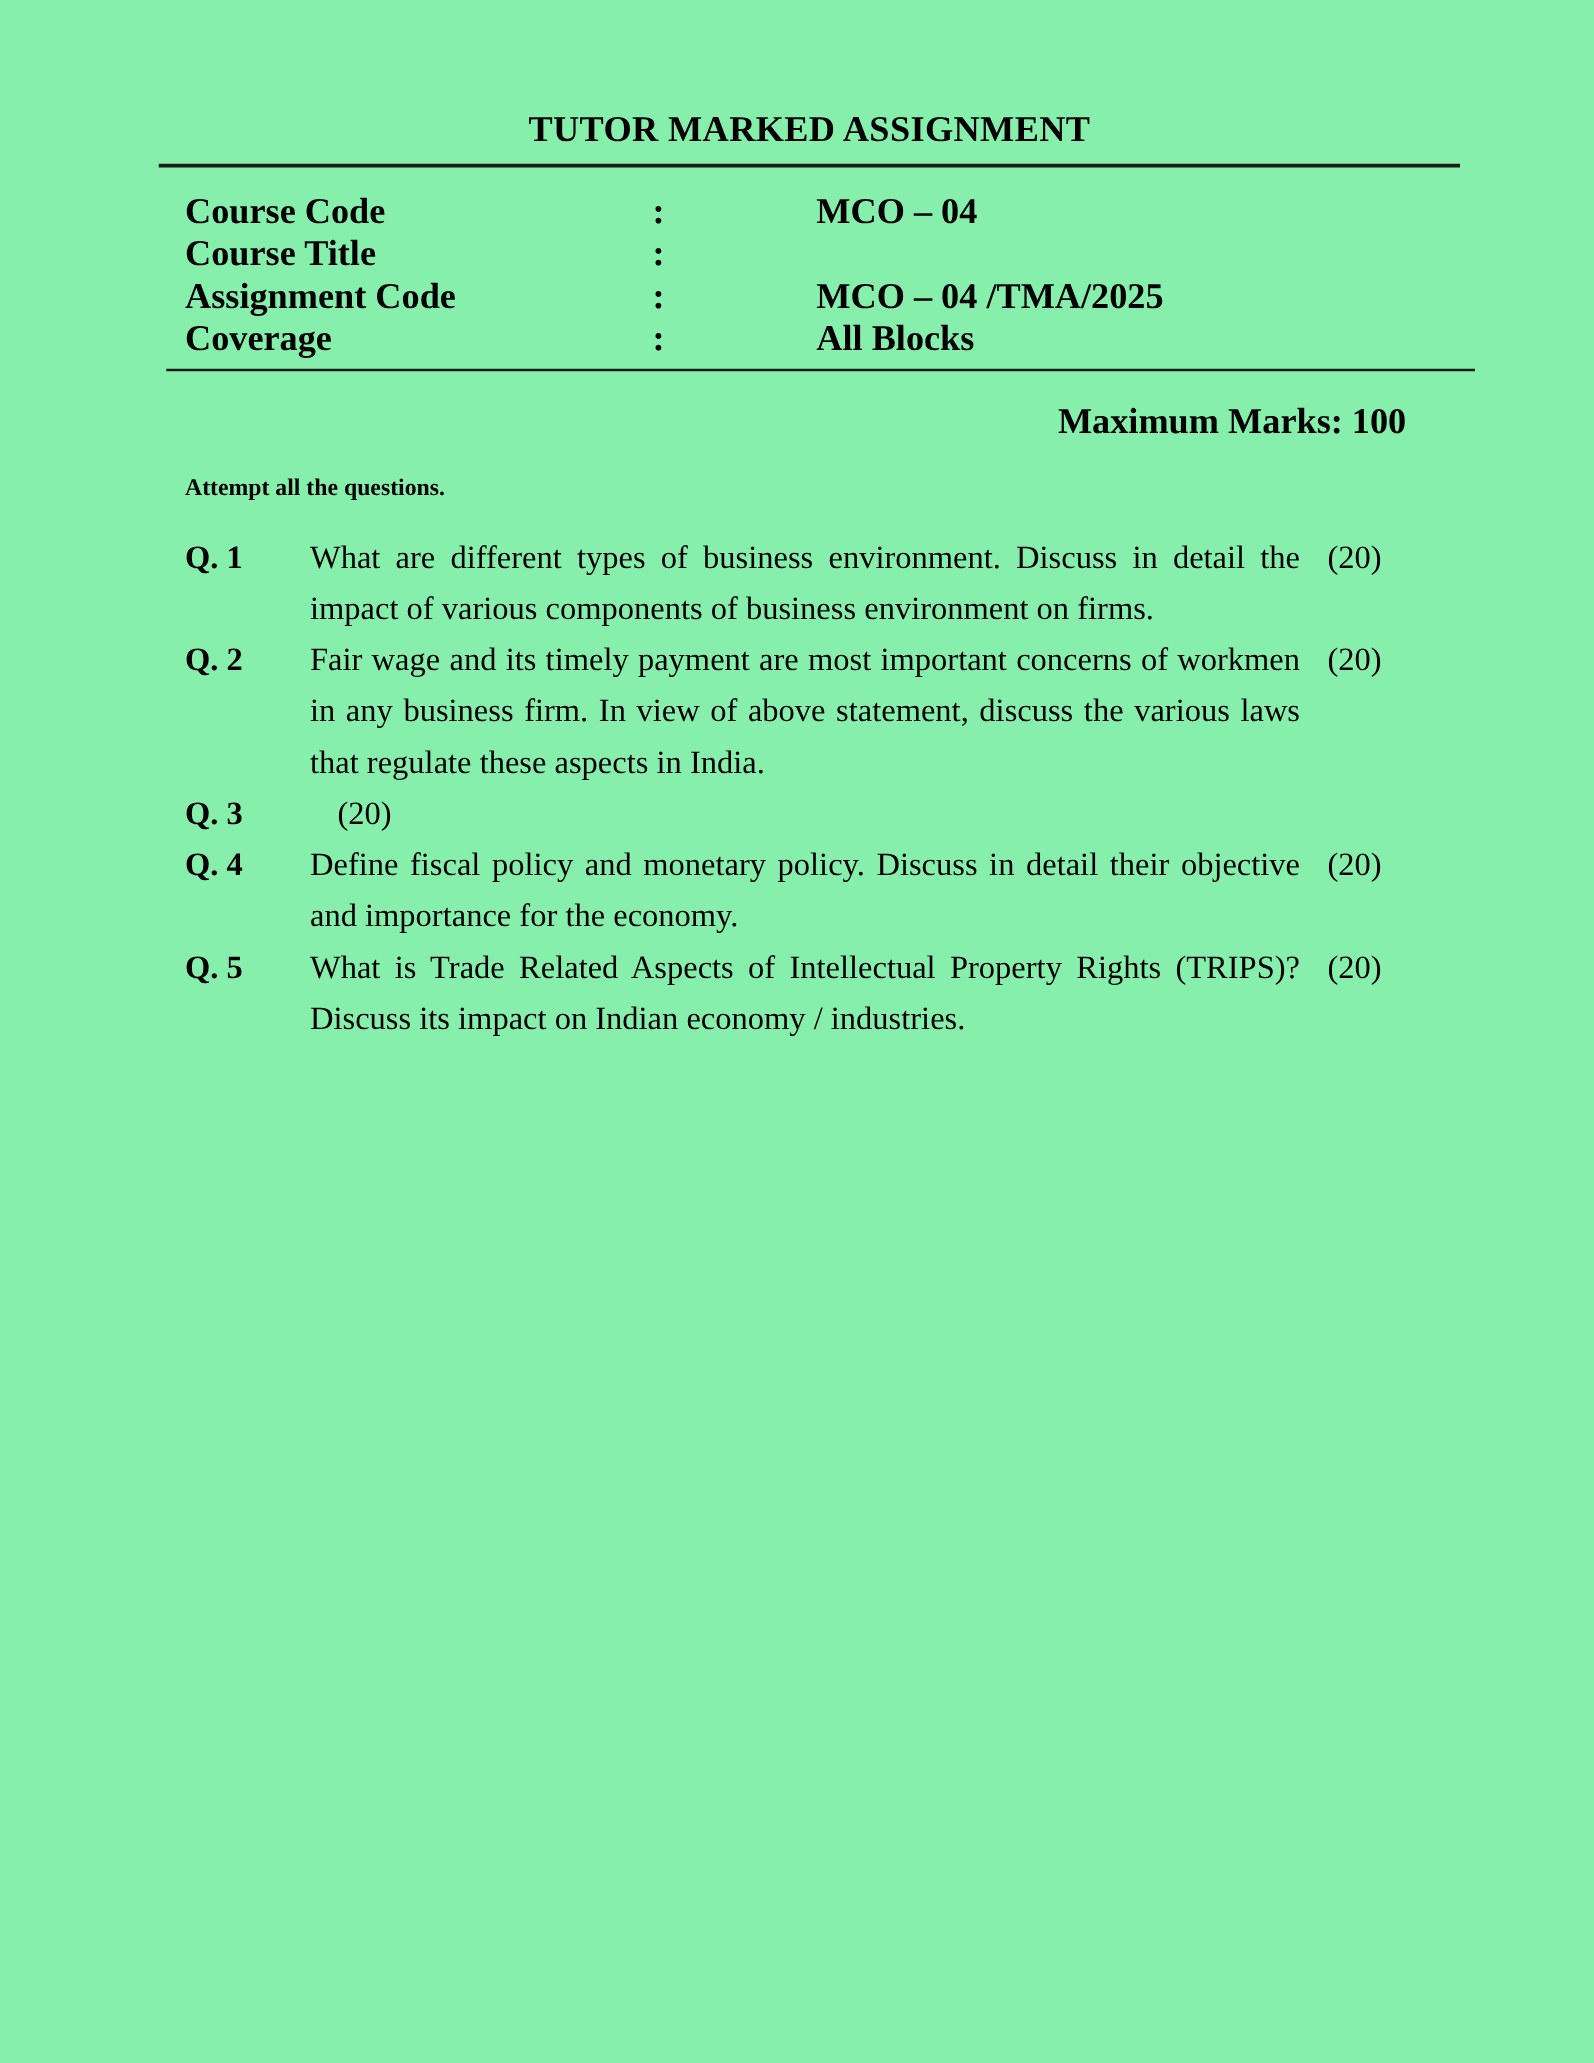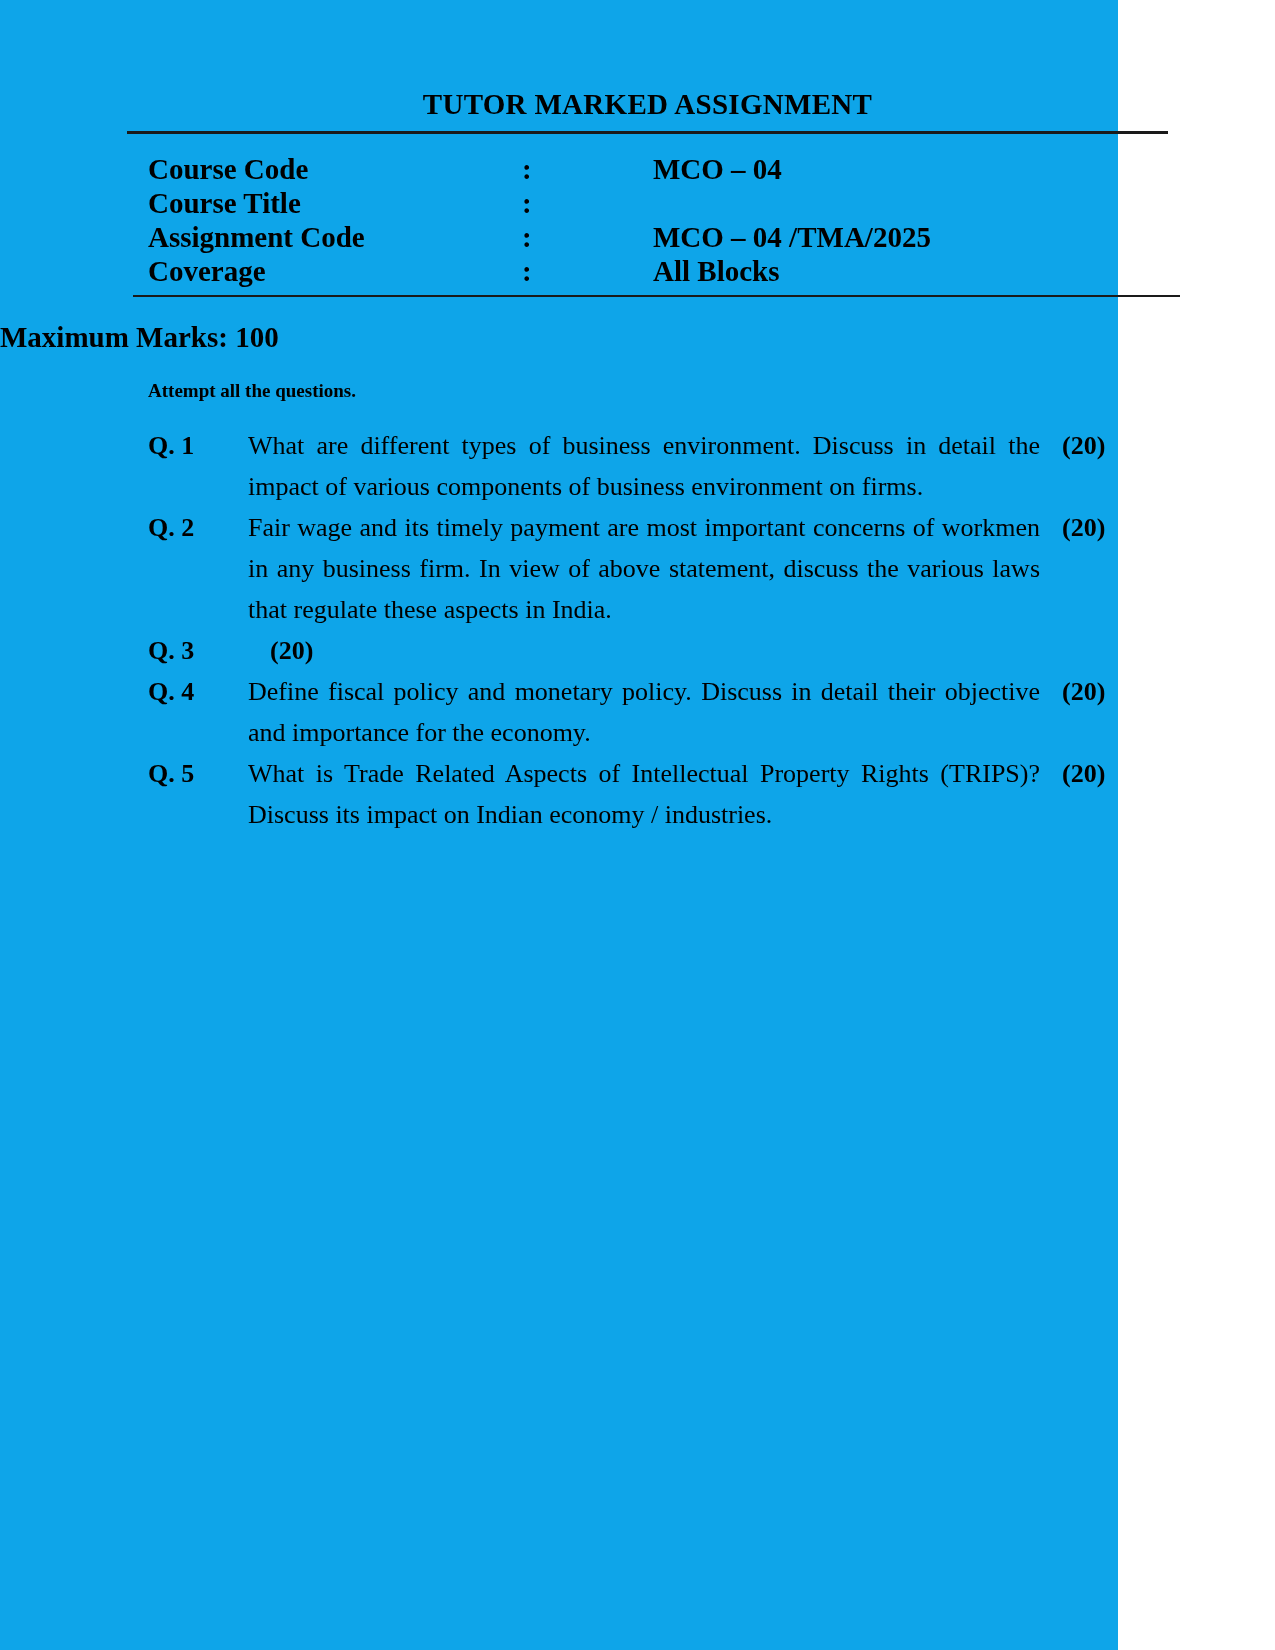--- a/index.html
+++ b/index.html
@@ -10,23 +10,23 @@
   }
   body {
     width: 1275px;
     height: 1650px;
     font-family: "Liberation Serif", "DejaVu Serif", serif;
     color: #000000;
     overflow: hidden;
   }
   .page {
     position: relative;
-    width: 1118px;
+    width: 1275px;
     height: 1650px;
-    background: #0ea5e9;
+    background: #86efac;
   }
   .doc-title {
     position: absolute;
     top: 89px;
     left: 127px;
     width: 1041px;
     margin: 0;
     text-align: center;
     font-size: 29px;
     line-height: 30px;
@@ -73,20 +73,21 @@
   }
   .h-value {
     position: absolute;
     left: 505px;
   }
   .max-marks {
     position: absolute;
     top: 322px;
     left: 0;
     width: 1125px;
+    text-align: right;
     font-size: 29px;
     line-height: 30px;
     font-weight: bold;
   }
   .instruction {
     position: absolute;
     top: 376px;
     left: 148px;
     font-size: 19px;
     line-height: 30px;
@@ -116,21 +117,21 @@
     font-size: 26px;
     line-height: 41px;
     text-align: justify;
     text-justify: inter-word;
   }
   .q-marks {
     flex: 0 0 auto;
     padding-left: 22px;
     font-size: 26px;
     line-height: 41px;
-    font-weight: bold;
+    font-weight: normal;
     white-space: nowrap;
   }
 </style>
 </head>
 <body>
 
 <div class="page">
 
   <h1 class="doc-title">TUTOR MARKED ASSIGNMENT</h1>
 

